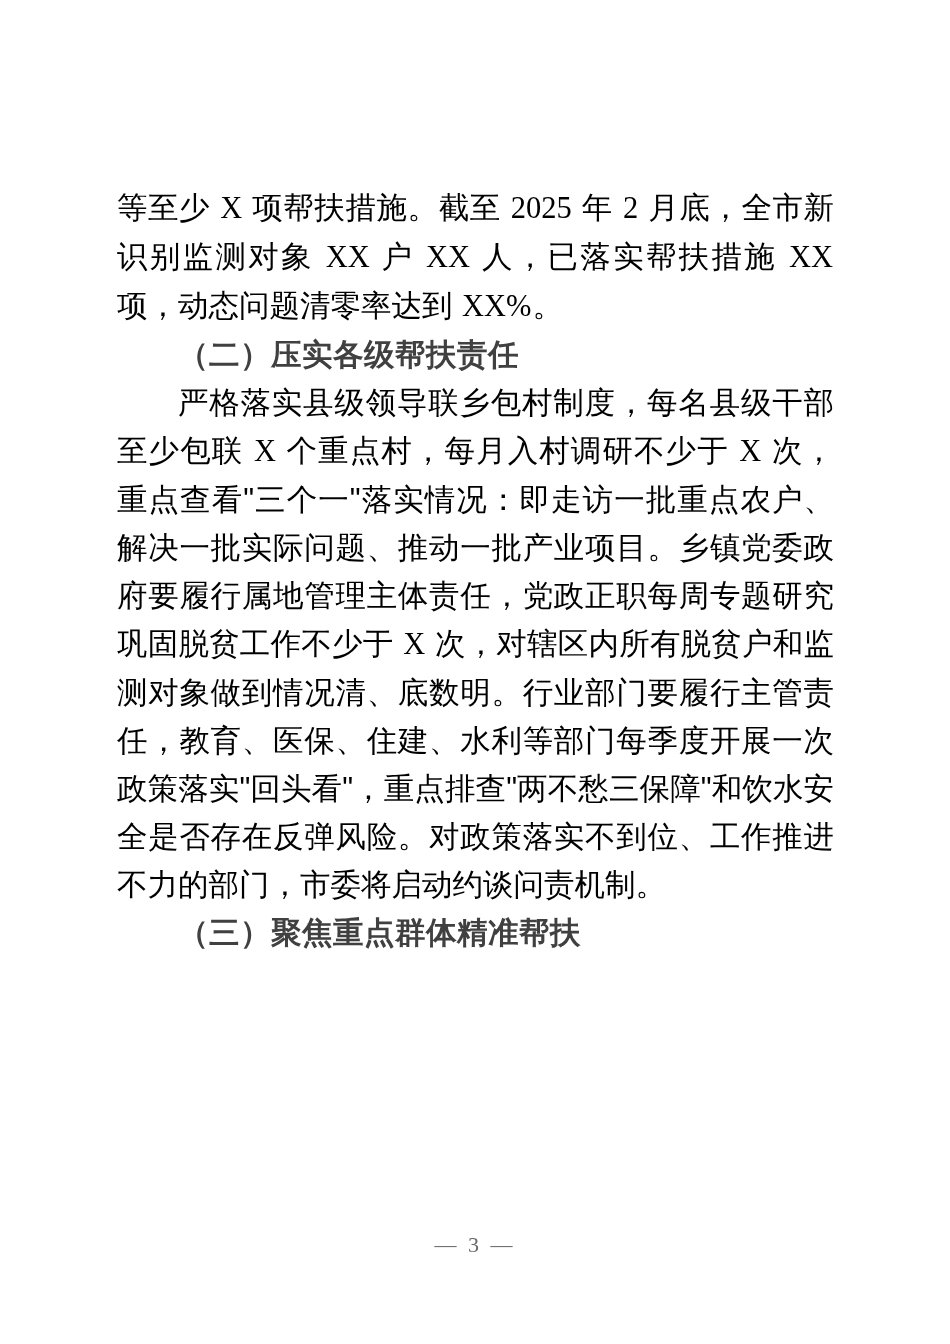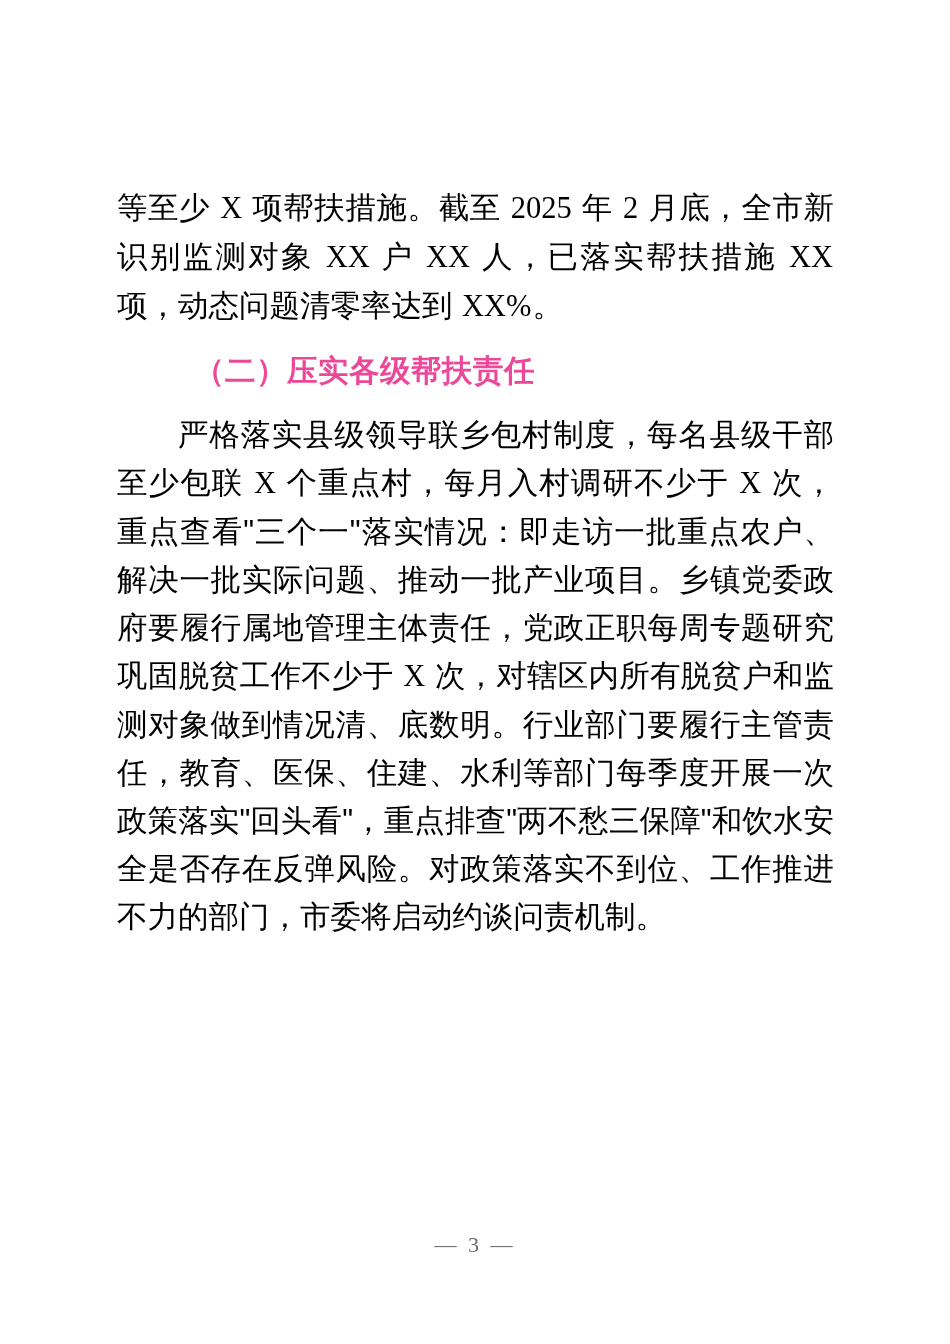--- a/index.html
+++ b/index.html
@@ -49,24 +49,24 @@
 
   .para.indent {
     text-indent: 61px;
   }
 
   
   .heading {
     font-size: 30.5px;
     line-height: 48px;
     font-weight: 700;
-    margin: 16px;
+    margin: 0;
     text-indent: 61px;
     text-align: left;
-    color: #ec4899;
+    color: #404040;
     letter-spacing: 0.5px;
   }
 
   
   .lat {
     font-family: "Liberation Serif", "DejaVu Serif", serif;
     font-weight: 400;
     padding: 0 1px;
   }
 
@@ -89,19 +89,20 @@
 <div class="page">
 
   <div class="content">
 
     <p class="para">等至少 <span class="lat">X</span> 项帮扶措施。截至 <span class="lat">2025</span> 年 <span class="lat">2</span> 月底，全市新识别监测对象 <span class="lat">XX</span> 户 <span class="lat">XX</span> 人，已落实帮扶措施 <span class="lat">XX</span> 项，动态问题清零率达到 <span class="lat">XX%</span>。</p>
 
     <h2 class="heading">（二）压实各级帮扶责任</h2>
 
     <p class="para indent">严格落实县级领导联乡包村制度，每名县级干部至少包联 <span class="lat">X</span> 个重点村，每月入村调研不少于 <span class="lat">X</span> 次，重点查看"三个一"落实情况：即走访一批重点农户、解决一批实际问题、推动一批产业项目。乡镇党委政府要履行属地管理主体责任，党政正职每周专题研究巩固脱贫工作不少于 <span class="lat">X</span> 次，对辖区内所有脱贫户和监测对象做到情况清、底数明。行业部门要履行主管责任，教育、医保、住建、水利等部门每季度开展一次政策落实"回头看"，重点排查"两不愁三保障"和饮水安全是否存在反弹风险。对政策落实不到位、工作推进不力的部门，市委将启动约谈问责机制。</p>
 
+    <h2 class="heading">（三）聚焦重点群体精准帮扶</h2>
 
 
   </div>
 
   <div class="footer">— 3 —</div>
 
 </div>
 
 </body></html>

